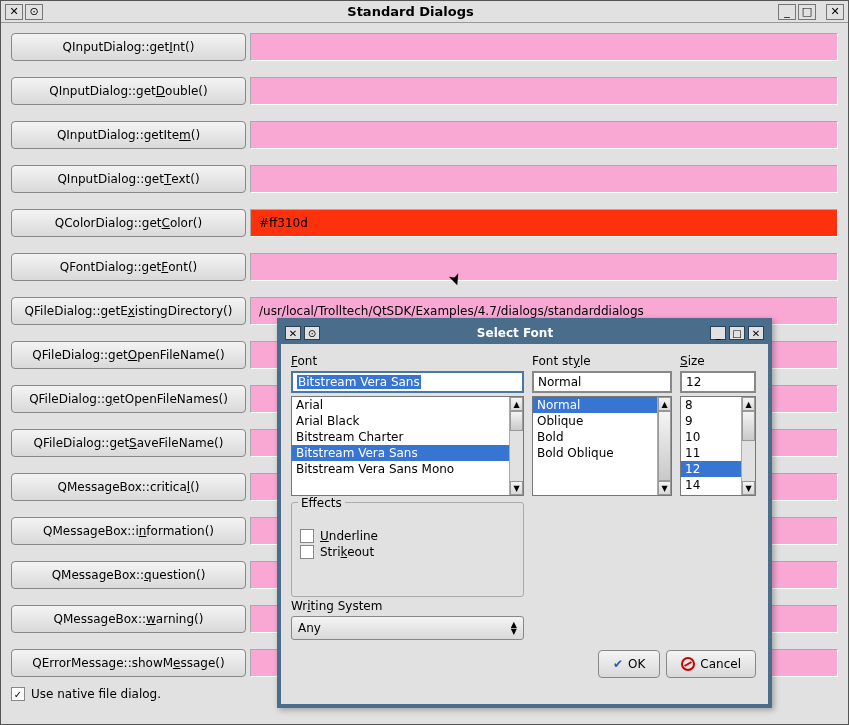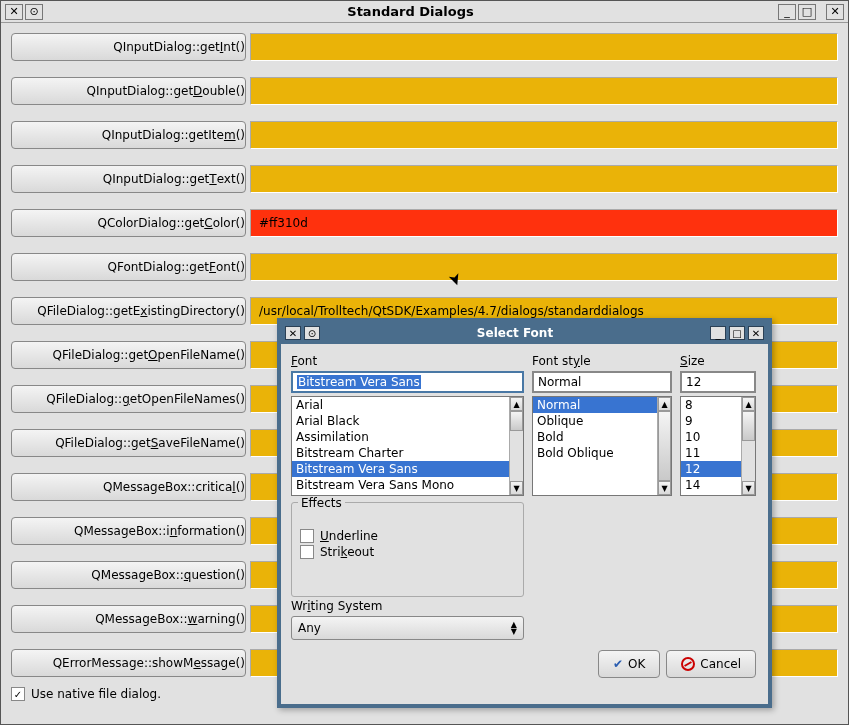--- a/index.html
+++ b/index.html
@@ -3,23 +3,23 @@
 <meta charset="utf-8">
 <style>
   *{box-sizing:border-box;margin:0;padding:0}
   body{width:849px;height:725px;background:#e1e1e1;font-family:"DejaVu Sans",Arial,sans-serif;font-size:12px;color:#000;position:relative;overflow:hidden}
   .main-win{position:absolute;left:0;top:0;width:849px;height:725px;border:1px solid #555;background:#e1e1e1}
   .titlebar{height:22px;background:#e1e1e1;border-bottom:1px solid #999;display:flex;align-items:center;padding:0 4px;gap:2px}
   .tb-btn{width:18px;height:16px;border:1px solid #777;background:#e1e1e1;display:flex;align-items:center;justify-content:center;font-size:11px;cursor:default}
   .tb-title{flex:1;text-align:center;font-weight:bold;font-size:13px}
   .content{padding:10px 10px;display:flex;flex-direction:column;gap:16px}
   .row{display:flex;align-items:stretch;gap:4px}
-  .dlg-btn{width:235px;height:28px;border:1px solid #888;border-radius:4px;background:linear-gradient(#f4f4f4,#d9d9d9);font-size:12px;cursor:default;display:flex;align-items:center;justify-content:flex-end}
+  .dlg-btn{width:235px;height:28px;border:1px solid #888;border-radius:4px;background:linear-gradient(#f4f4f4,#d9d9d9);font-size:12px;cursor:default;display:flex;align-items:center;justify-content:center}
   .dlg-btn u{text-decoration:underline}
-  .result{flex:1;height:28px;border-top:1px solid #aaa;border-left:1px solid #aaa;border-bottom:1px solid #fff;border-right:1px solid #fff;background:#eab308;display:flex;align-items:center;padding:0 8px;font-size:12px}
+  .result{flex:1;height:28px;border-top:1px solid #aaa;border-left:1px solid #aaa;border-bottom:1px solid #fff;border-right:1px solid #fff;background:#f9a8d4;display:flex;align-items:center;padding:0 8px;font-size:12px}
   .result.color{background:#ff310d;color:#000}
   .footer{padding:0 10px;display:flex;align-items:center;gap:6px}
   .chk{width:14px;height:14px;border:1px solid #888;background:#fff;display:inline-flex;align-items:center;justify-content:center;font-size:10px}
 
   
   .font-dlg{position:absolute;left:277px;top:318px;width:495px;height:390px;border:4px solid #4a6d8c;background:#e1e1e1;box-shadow:2px 2px 6px rgba(0,0,0,.3)}
   .fd-titlebar{height:22px;background:#4a6d8c;display:flex;align-items:center;padding:0 4px;gap:3px;color:#fff}
   .fd-tb-btn{width:16px;height:14px;border:1px solid #2b4055;background:#e1e1e1;color:#000;display:flex;align-items:center;justify-content:center;font-size:10px;cursor:default}
   .fd-tb-btn.x{background:#e1e1e1}
   .fd-title{flex:1;text-align:center;font-weight:bold;font-size:12px}
@@ -152,21 +152,20 @@
     <div class="fd-top">
       <div class="col" style="width:233px">
         <div class="lbl"><u>F</u>ont</div>
         <div class="txt-input">
             <span class="sel">Bitstream Vera Sans</span>
           </div>
         <div class="listwrap">
           <div class="listbox" id="font-list">
               <div class="li">Arial</div>
               <div class="li">Arial Black</div>
-              <div class="li">Assimilation</div>
               <div class="li">Bitstream Charter</div>
               <div class="li sel">Bitstream Vera Sans</div>
               <div class="li">Bitstream Vera Sans Mono</div>
             </div>
           <div class="sb">
             <div class="ar">▲</div>
             <div class="track">
                 <div class="thumb" style="top:0;height:20px"></div>
               </div>
             <div class="ar">▼</div>

